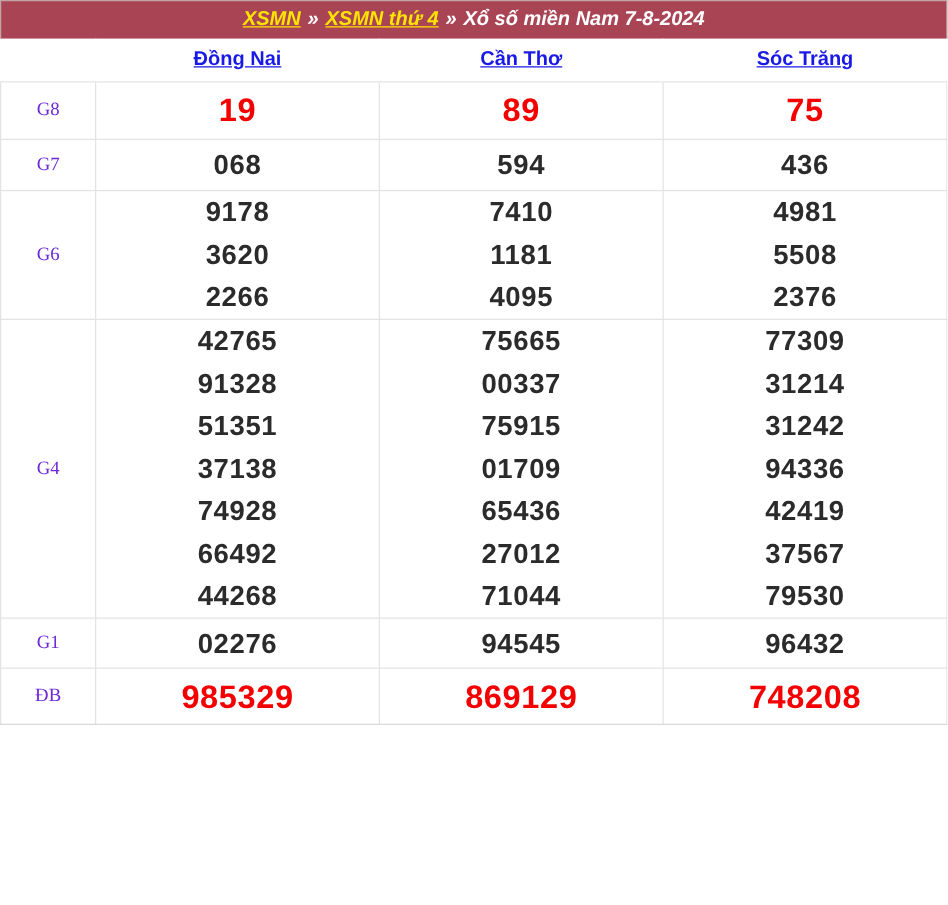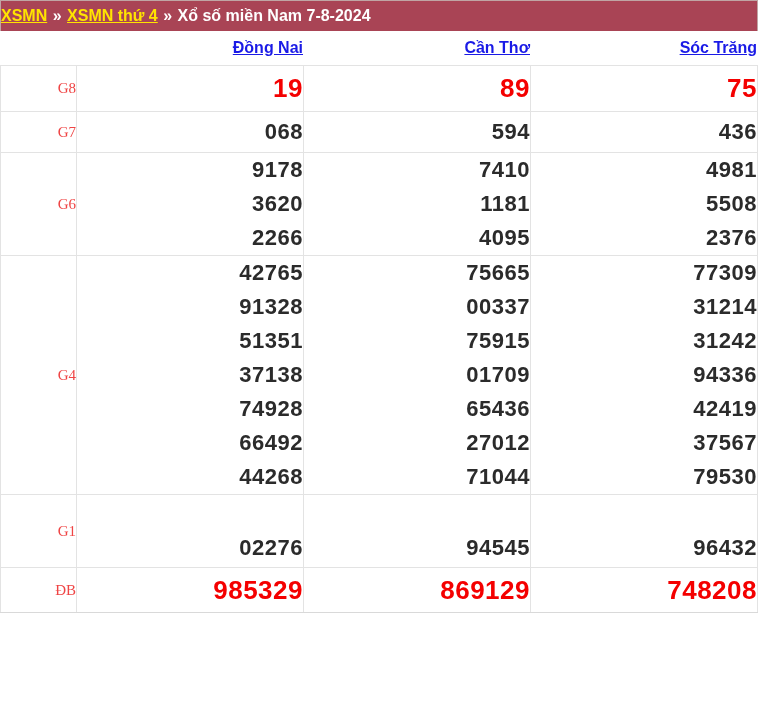--- a/index.html
+++ b/index.html
@@ -19,21 +19,23 @@
   
   .page-header {
     box-sizing: border-box;
     width: 758px;
     height: 31px;
     background: #a94455;
     border: 1px solid #c0a5a4;
     border-bottom: none;
     display: flex;
     align-items: center;
+    justify-content: center;
     overflow: hidden;
+    font-style: italic;
   }
   .page-header .crumbs {
     font-size: 16px;
     font-weight: bold;
     color: #ffffff;
     white-space: nowrap;
     line-height: 1;
   }
   .page-header .crumb-link {
     color: #ffe400;
@@ -55,21 +57,21 @@
     table-layout: fixed;
     background: #ffffff;
   }
   table.results col.c-label { width: 76px; }
   table.results col.c-prov  { width: 227px; }
 
   table.results th,
   table.results td {
     border: 1px solid #e3e3e3;
     padding: 0;
-    text-align: right;
+    text-align: center;
     vertical-align: middle;
   }
   table.results tr.province-head th {
     border-top: none;
     border-left-color: #ffffff;
     border-right-color: #ffffff;
     height: 34px;
   }
   table.results tr.province-head th.corner {
     border-left: none;
@@ -79,42 +81,42 @@
     font-weight: bold;
     color: #1a1ae6;
     text-decoration: underline;
     cursor: pointer;
     white-space: nowrap;
   }
 
   td.prize-label {
     font-family: "Liberation Serif", serif;
     font-size: 15px;
-    color: #ef4444;
+    color: #6d28d9;
     border-left: none;
   }
   td.prize-cell {
     font-size: 22px;
     font-weight: bold;
     color: #2b2b2b;
     letter-spacing: 0.5px;
   }
   td.prize-cell .num {
     display: block;
     line-height: 34px;
     height: 34px;
   }
   td.prize-cell.red { color: #f40000; margin-left: 27px; }
   td.prize-cell.red .num { font-size: 26px; }
 
   tr.row-g8 td.prize-cell .num { line-height: 45px; height: 45px; }
   tr.row-g7 td.prize-cell .num { line-height: 40px; height: 40px; }
   tr.row-g5 td.prize-cell .num { line-height: 39px; height: 39px; }
   tr.row-g2 td.prize-cell .num { line-height: 39px; height: 39px; }
-  tr.row-g1 td.prize-cell .num { line-height: 39px; height: 39px; margin-top: 33px; }
+  tr.row-g1 td.prize-cell .num { line-height: 39px; height: 39px; }
   tr.row-db td.prize-cell .num { line-height: 44px; height: 44px; }
   tr.row-db td.prize-cell { font-size: 26px; }
   tr.row-g6 td.prize-cell .num { line-height: 34px; height: 34px; }
   tr.row-g4 td.prize-cell .num { line-height: 34px; height: 34px; }
   tr.row-g3 td.prize-cell .num { line-height: 34px; height: 34px; }
   tr.row-db td { border-bottom-color: #d9d9d9; }
 </style>
 </head>
 <body>
 

